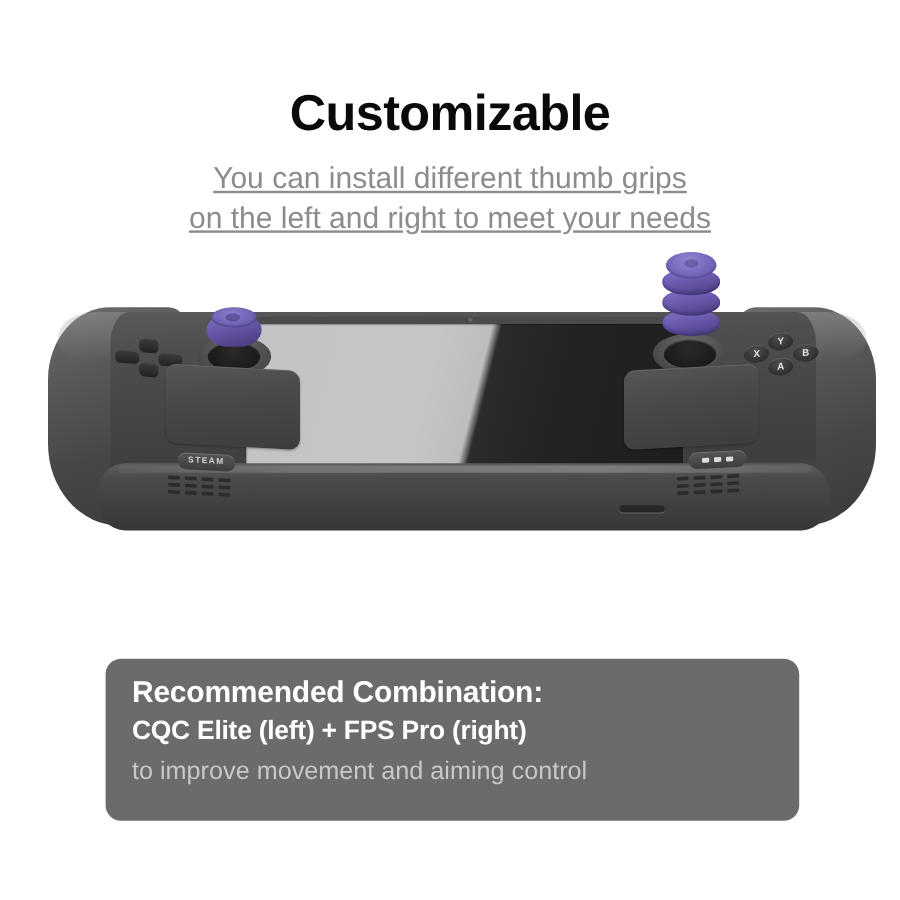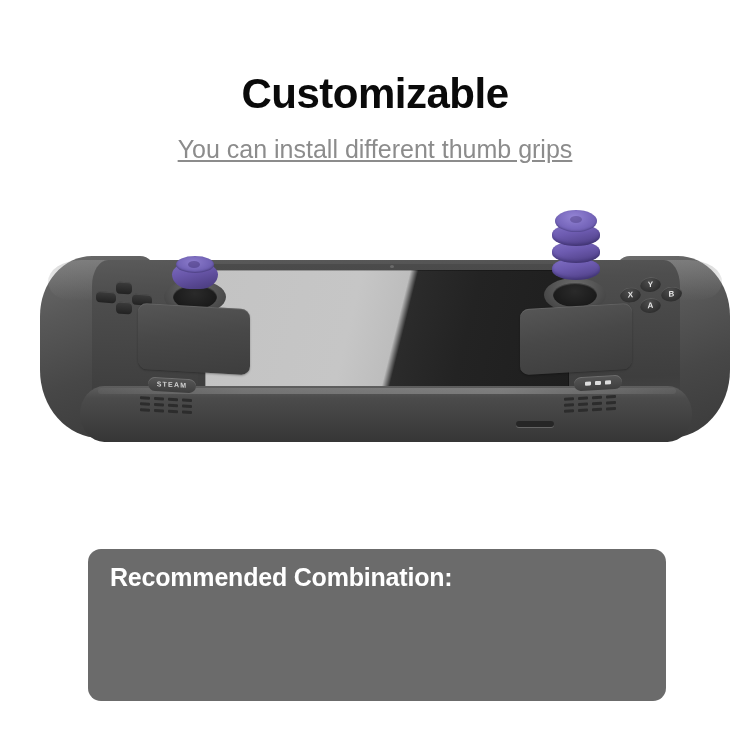--- a/index.html
+++ b/index.html
@@ -272,21 +272,21 @@
   .grille { position: absolute; width: 66px; height: 22px; }
   .grille-l { left: 80px; top: 160px; transform: skewY(3deg); }
   .grille-r { right: 80px; top: 158px; transform: skewY(-3deg); }
   .grille .row { display: flex; gap: 4px; margin-bottom: 3px; }
   .grille .row i { width: 10px; height: 3px; background: #2c2c2c; border-radius: 1px; display: block; }
 
   
   .panel {
     position: absolute;
     left: 88px; top: 549px;
-    width: 578px; height: 152px;
+    width: 578px; height: 135px;
     background: #6b6b6b;
     border-radius: 13px;
     padding: 14px 20px 0 22px;
   }
   .panel-h1 {
     font-size: 25px; font-weight: bold; color: #ffffff;
     line-height: 1.18; letter-spacing: -0.2px;
   }
   .panel-h2 {
     font-size: 22px; font-weight: bold; color: #ffffff;
@@ -299,20 +299,21 @@
 </style>
 </head>
 <body>
 
 <div class="page">
 
   <div class="header">
     <div class="title">Customizable</div>
     <div class="subtitle">
       <span class="l">You can install different thumb grips</span>
+      <span class="l">on the left and right to meet your needs</span>
     </div>
   </div>
 
   <div class="device-stage">
 
     <div class="handle handle-l">
       <div class="handle-top"></div>
       <div class="handle-seam"></div>
     </div>
     <div class="handle handle-r">
@@ -417,17 +418,19 @@
             <i></i>
             <i></i>
           </div>
       </div>
     </div>
 
   </div>
 
   <div class="panel">
     <div class="panel-h1">Recommended Combination:</div>
+    <div class="panel-h2">CQC Elite (left) + FPS Pro (right)</div>
     <div class="panel-body">
+      <span class="l">to improve movement and aiming control</span>
     </div>
   </div>
 
 </div>
 
 </body></html>

